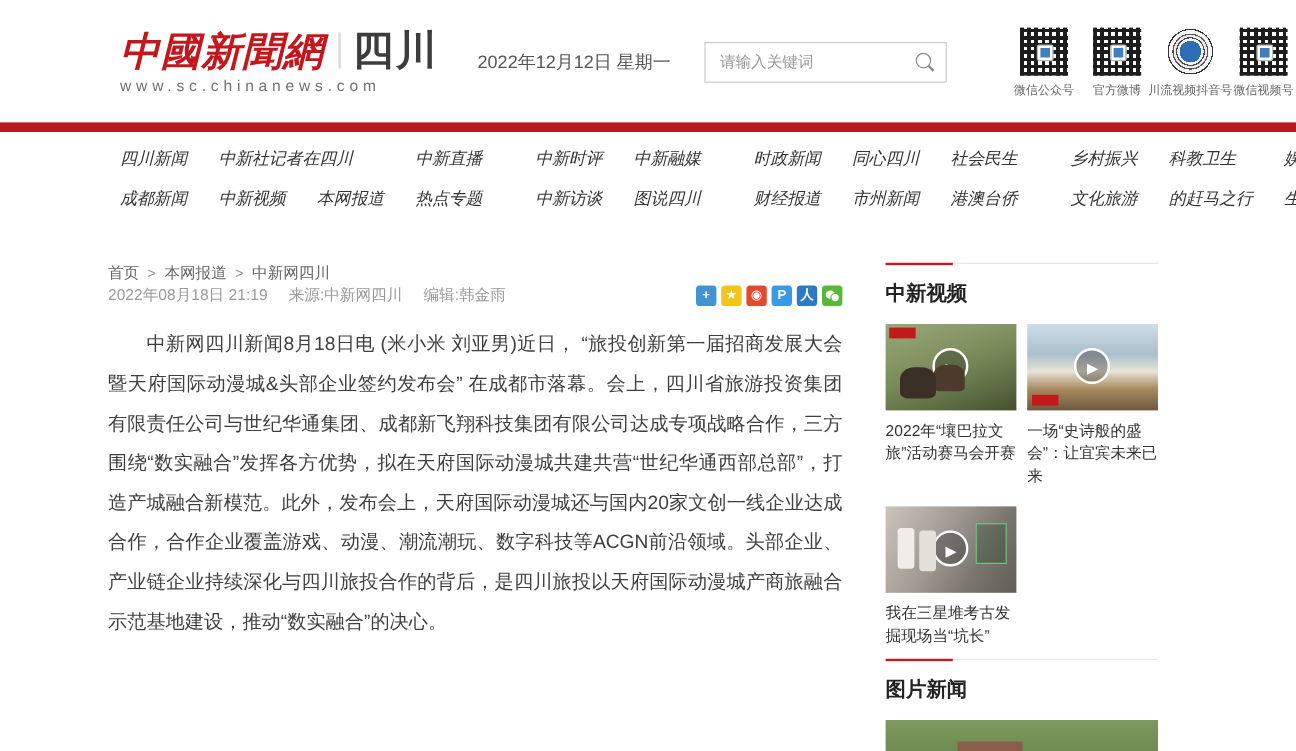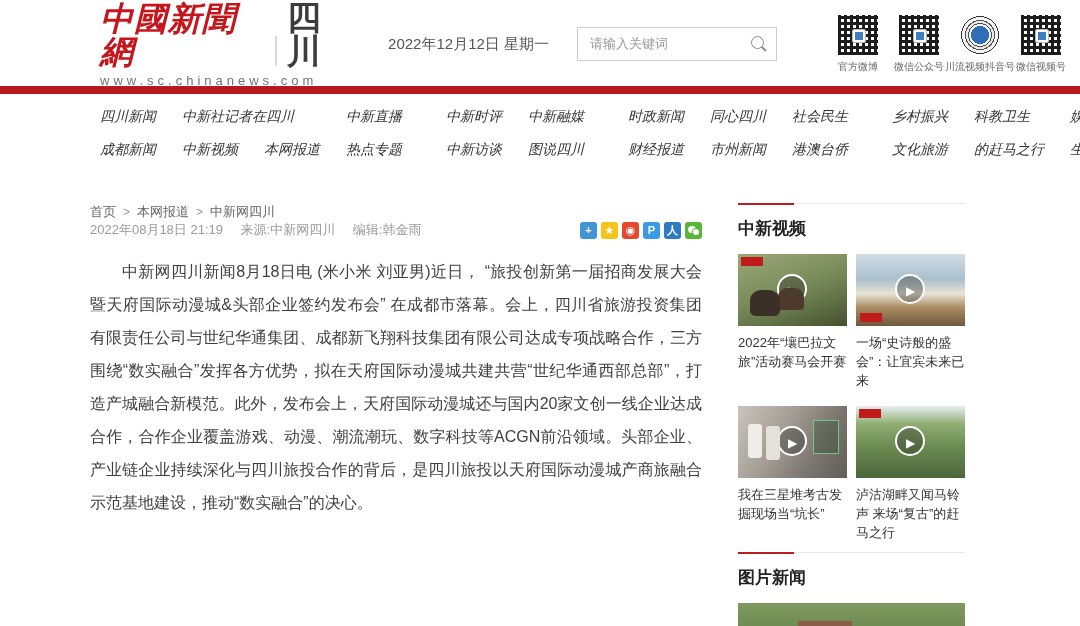--- a/index.html
+++ b/index.html
@@ -1,21 +1,21 @@
 <!DOCTYPE html>
 <html><head>
 <meta charset="utf-8">
 <style>
   * { margin:0; padding:0; box-sizing:border-box; }
   html,body { width:1080px; height:626px; overflow:hidden; background:#fff;
     font-family:"Liberation Sans","DejaVu Sans",sans-serif; }
   a { text-decoration:none; color:inherit; cursor:pointer; }
 
   
-  .header { display:flex; align-items:center; padding:14px 16px 12px 100px; height:86px; }
+  .header { display:flex; align-items:center; padding:14px 0 12px 100px; height:102px; }
   .logo { display:flex; flex-direction:column; }
   .logo-top { display:flex; align-items:flex-end; }
   .logo-brand { font-family:"DejaVu Serif",serif; font-weight:bold; font-style:italic;
     font-size:33px; color:#c5161d; letter-spacing:1px; line-height:1; }
   .logo-sep { width:2px; height:30px; background:#d9d9d9; margin:0 10px 2px 12px; }
   .logo-region { font-size:34px; font-weight:bold; color:#3c3c3c; line-height:1; letter-spacing:2px; }
   .logo-url { font-size:13px; color:#737373; letter-spacing:4px; margin-top:5px; }
   .head-date { margin-left:32px; font-size:15px; color:#555; white-space:nowrap; }
   .searchbox { margin-left:28px; width:202px; height:34px; border:1px solid #ccc;
     display:flex; align-items:center; padding:0 8px 0 12px; background:#fff; }
@@ -120,25 +120,25 @@
     <div class="logo-url">www.sc.chinanews.com</div>
   </div>
   <div class="head-date">2022年12月12日  星期一</div>
   <div class="searchbox">
     <input type="text" placeholder="请输入关键词" style="">
     <span class="mag"></span>
   </div>
   <div class="qr-group">
     <div class="qr-item">
       <div class="qr-box"></div>
+      <div class="qr-label">微信公众号</div>
+    </div>
+    <div class="qr-item">
+      <div class="qr-box"></div>
       <div class="qr-label">官方微博</div>
-    </div>
-    <div class="qr-item">
-      <div class="qr-box"></div>
-      <div class="qr-label">微信公众号</div>
     </div>
     <div class="qr-item">
       <div class="qr-box qr-round"></div>
       <div class="qr-label">川流视频抖音号</div>
     </div>
     <div class="qr-item">
       <div class="qr-box"></div>
       <div class="qr-label">微信视频号</div>
     </div>
   </div>
@@ -234,27 +234,20 @@
           </div>
           <div class="caption">一场“史诗般的盛会”：让宜宾未来已来</div>
         </div>
         <div class="video-card">
           <div class="thumb t3">
             <span class="overlay-tag"></span>
             <span class="play"></span>
           </div>
           <div class="caption">我在三星堆考古发掘现场当“坑长”</div>
         </div>
-        <div class="video-card">
-          <div class="thumb t4">
-            <span class="badge b-tl"></span>
-            <span class="play"></span>
-          </div>
-          <div class="caption">泸沽湖畔又闻马铃声 来场“复古”的赶马之行</div>
-        </div>
       </div>
     </div>
 
     <div class="side-sec photo-sec">
       <h3 class="side-title">图片新闻</h3>
       <div class="news-photo"></div>
     </div>
   </div>
 </div>
 

